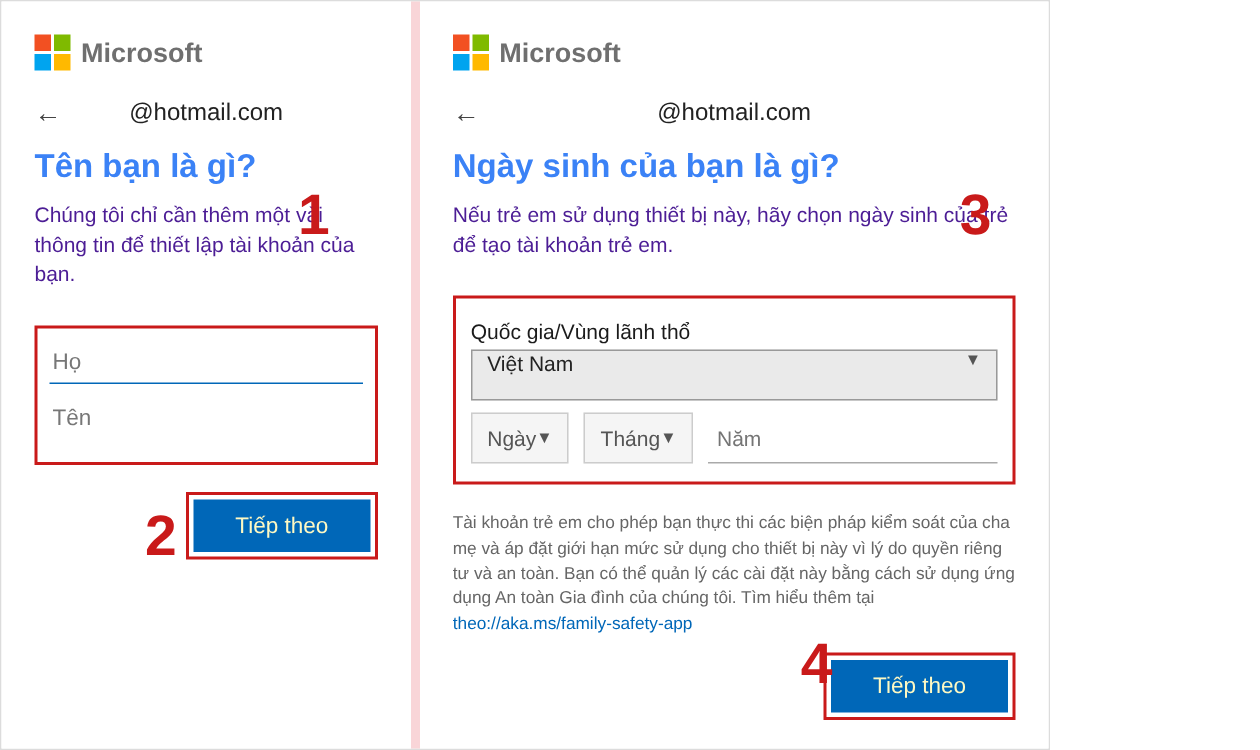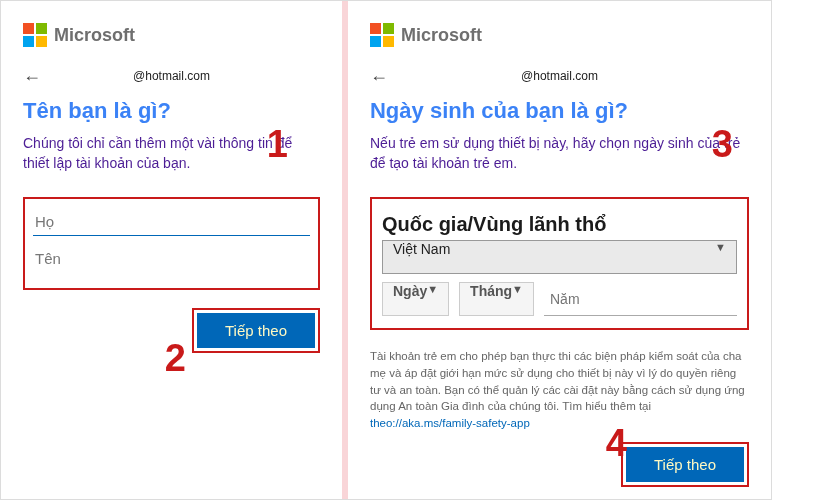--- a/index.html
+++ b/index.html
@@ -6,21 +6,21 @@
   body {
     font-family: "Segoe UI", Tahoma, sans-serif;
     background: #fff;
     width: 840px;
     height: 500px;
     overflow: hidden;
     position: relative;
   }
   .container {
     display: flex;
-    width: 772px;
+    width: 700px;
     height: 500px;
     border: 1px solid #dcdcdc;
   }
   .divider {
     width: 6px;
     background: #f9d5d8;
   }
   .panel {
     flex: 1;
     padding: 22px 22px 18px 22px;
@@ -56,21 +56,21 @@
   }
   .back-arrow {
     font-size: 18px;
     color: #444;
     cursor: pointer;
     width: 30px;
   }
   .email {
     flex: 1;
     text-align: center;
-    font-size: 12px;
+    font-size: 16px;
     color: #222;
     margin-left: -30px;
   }
   h1 {
     font-size: 22px;
     font-weight: 600;
     color: #3b82f6;
     margin-bottom: 10px;
   }
   .subtitle {
@@ -90,22 +90,22 @@
     border-bottom: 1px solid #888;
     padding: 8px 2px 5px 2px;
     font-size: 15px;
     color: #0f172a;
     outline: none;
     background: transparent;
     margin-bottom: 6px;
   }
   .text-input::placeholder { color: #777; }
   .label {
-    font-size: 20px;
-    font-weight: 700;
+    font-size: 14px;
+    font-weight: 400;
     color: #1b1b1b;
     margin: 6px 0 4px 0;
     display: block;
   }
   .select-box {
     width: 100%;
     height: 34px;
     border: 1px solid #999;
     background: #eaeaea;
     display: flex;
@@ -120,26 +120,26 @@
   .dob-row {
     display: flex;
     gap: 10px;
   }
   .dob-select {
     flex: 1;
     height: 34px;
     border: 1px solid #ccc;
     background: #f5f5f5;
     display: flex;
+    align-items: center;
     justify-content: space-between;
     padding: 0 10px;
     font-size: 14px;
     color: #555;
     cursor: pointer;
-    font-weight: bold;
   }
   .dob-text {
     flex: 1;
     height: 34px;
     border: none;
     border-bottom: 1px solid #aaa;
     padding: 0 6px;
     font-size: 14px;
     color: #777;
     background: transparent;

